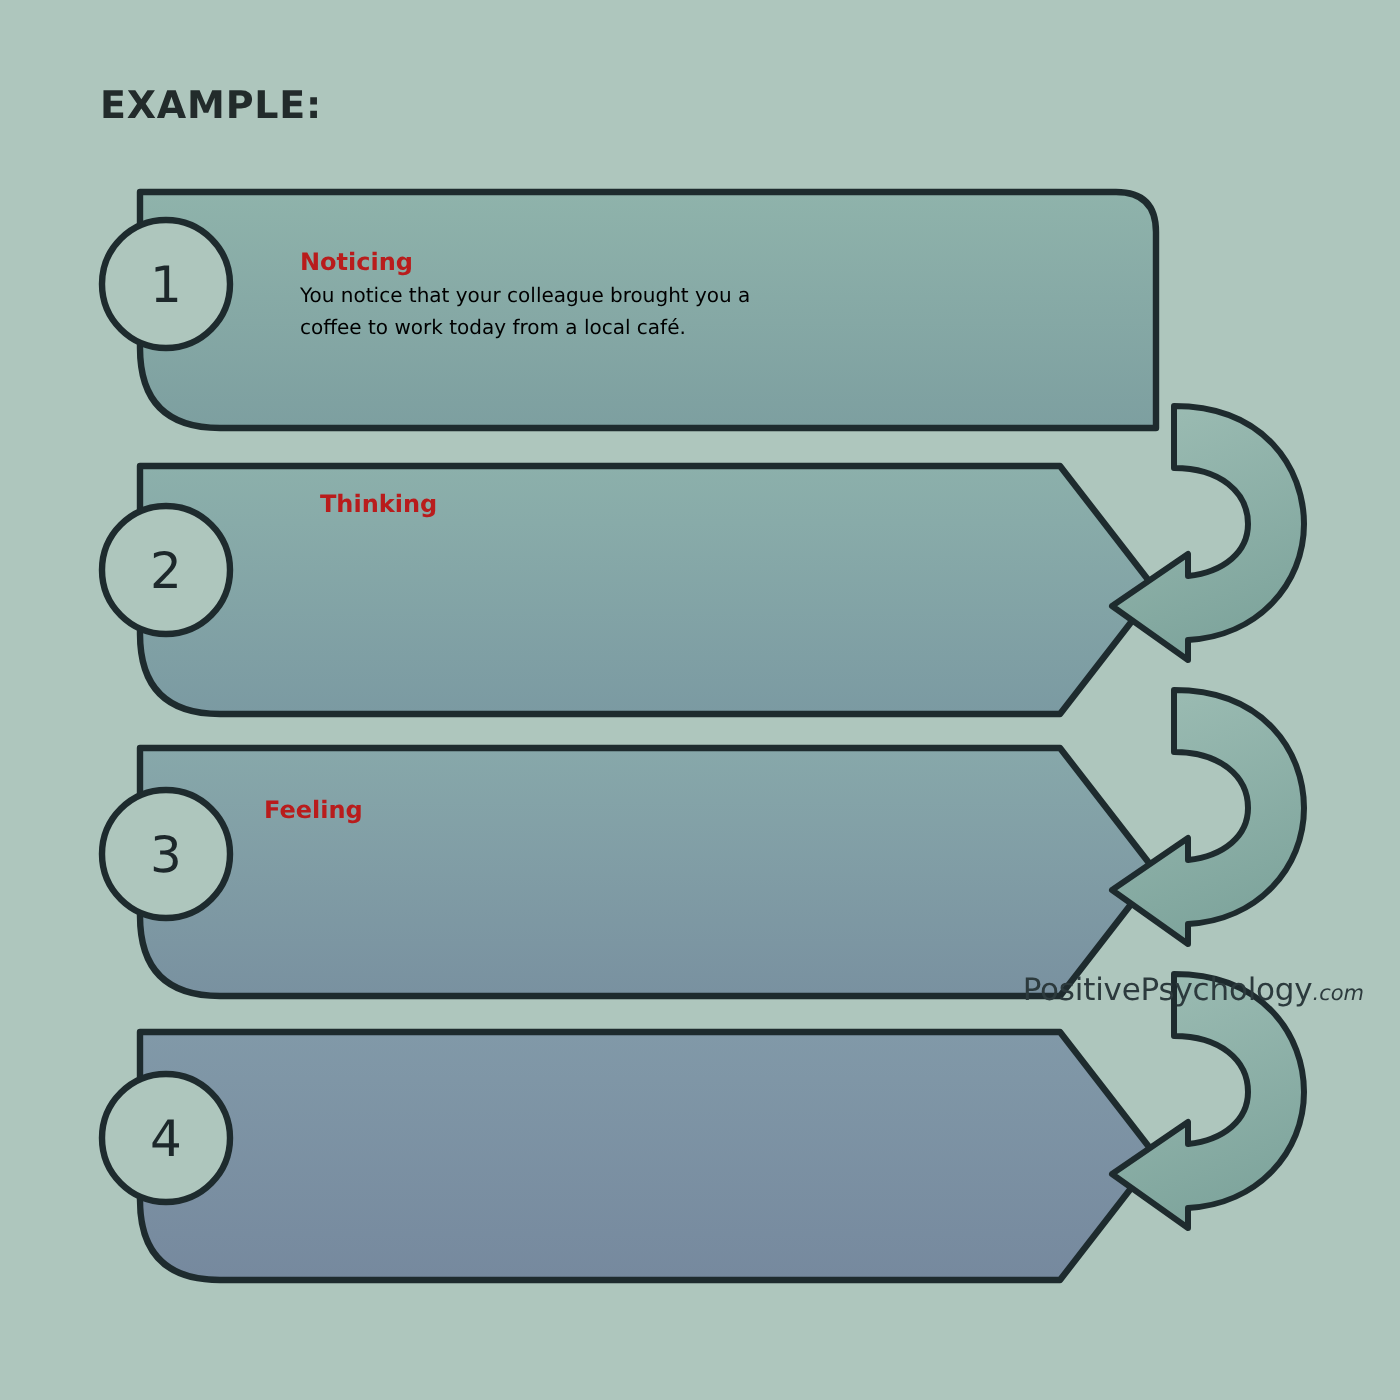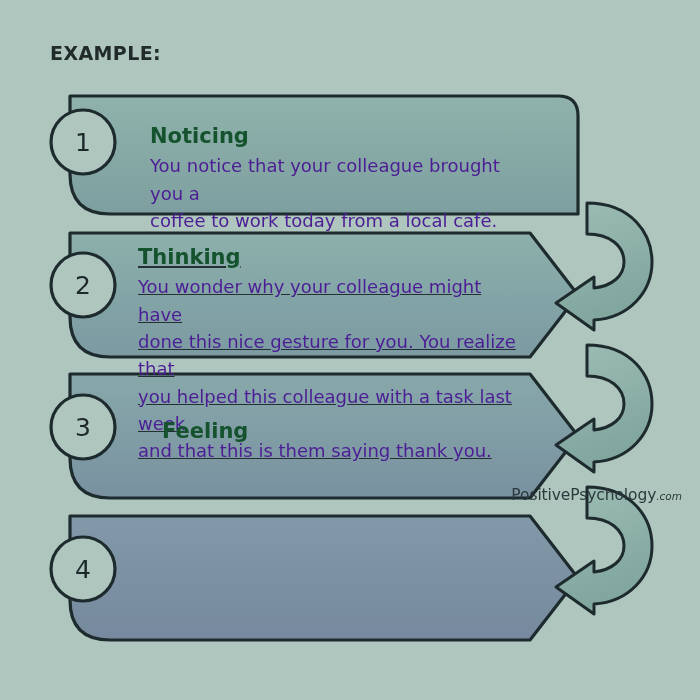--- a/index.html
+++ b/index.html
@@ -35,30 +35,30 @@
     top: 0;
     width: 700px;
     height: 700px;
     pointer-events: none;
   }
   .step-text {
     position: absolute;
     color: #243033;
   }
   .step-title {
-    font-size: 21px;
+    font-size: 12px;
     font-weight: bold;
-    color: #14532d;
+    color: #b91c1c;
     margin: 0 0 3px 0;
     line-height: 1.2;
   }
   .step-body {
-    font-size: 18px;
+    font-size: 10px;
     line-height: 1.52;
-    color: #4c1d95;
+    color: #000000;
     margin: 0;
     white-space: pre-line;
   }
   .step-number {
     position: absolute;
     font-size: 25px;
     color: #1d282b;
     text-align: center;
     line-height: 1;
   }
@@ -142,29 +142,25 @@
   <div class="step-number" style="left:63px; top:273px; width:40px;">2</div>
   <div class="step-number" style="left:63px; top:415px; width:40px;">3</div>
   <div class="step-number" style="left:63px; top:557px; width:40px;">4</div>
 
   <div class="step-text" style="left:150px; top:124px; width:380px;">
     <p class="step-title">Noticing</p>
     <p class="step-body">You notice that your colleague brought you a
 coffee to work today from a local café.</p>
   </div>
 
-  <div class="step-text" style="left:138px; top:245px; width:390px;text-decoration:underline;">
+  <div class="step-text" style="left:160px; top:245px; width:390px;">
     <p class="step-title">Thinking</p>
-    <p class="step-body">You wonder why your colleague might have
-done this nice gesture for you. You realize that
-you helped this colleague with a task last week
-and that this is them saying thank you.</p>
   </div>
 
-  <div class="step-text" style="left:162px; top:398px; width:395px;margin-top:21px;">
+  <div class="step-text" style="left:132px; top:398px; width:395px;">
     <p class="step-title">Feeling</p>
   </div>
 
   <div class="step-text" style="left:150px; top:550px; width:390px;">
   </div>
 
   <div class="footer"><span>PositivePsychology</span><span class="tld">.com</span></div>
 
 </div>
 

